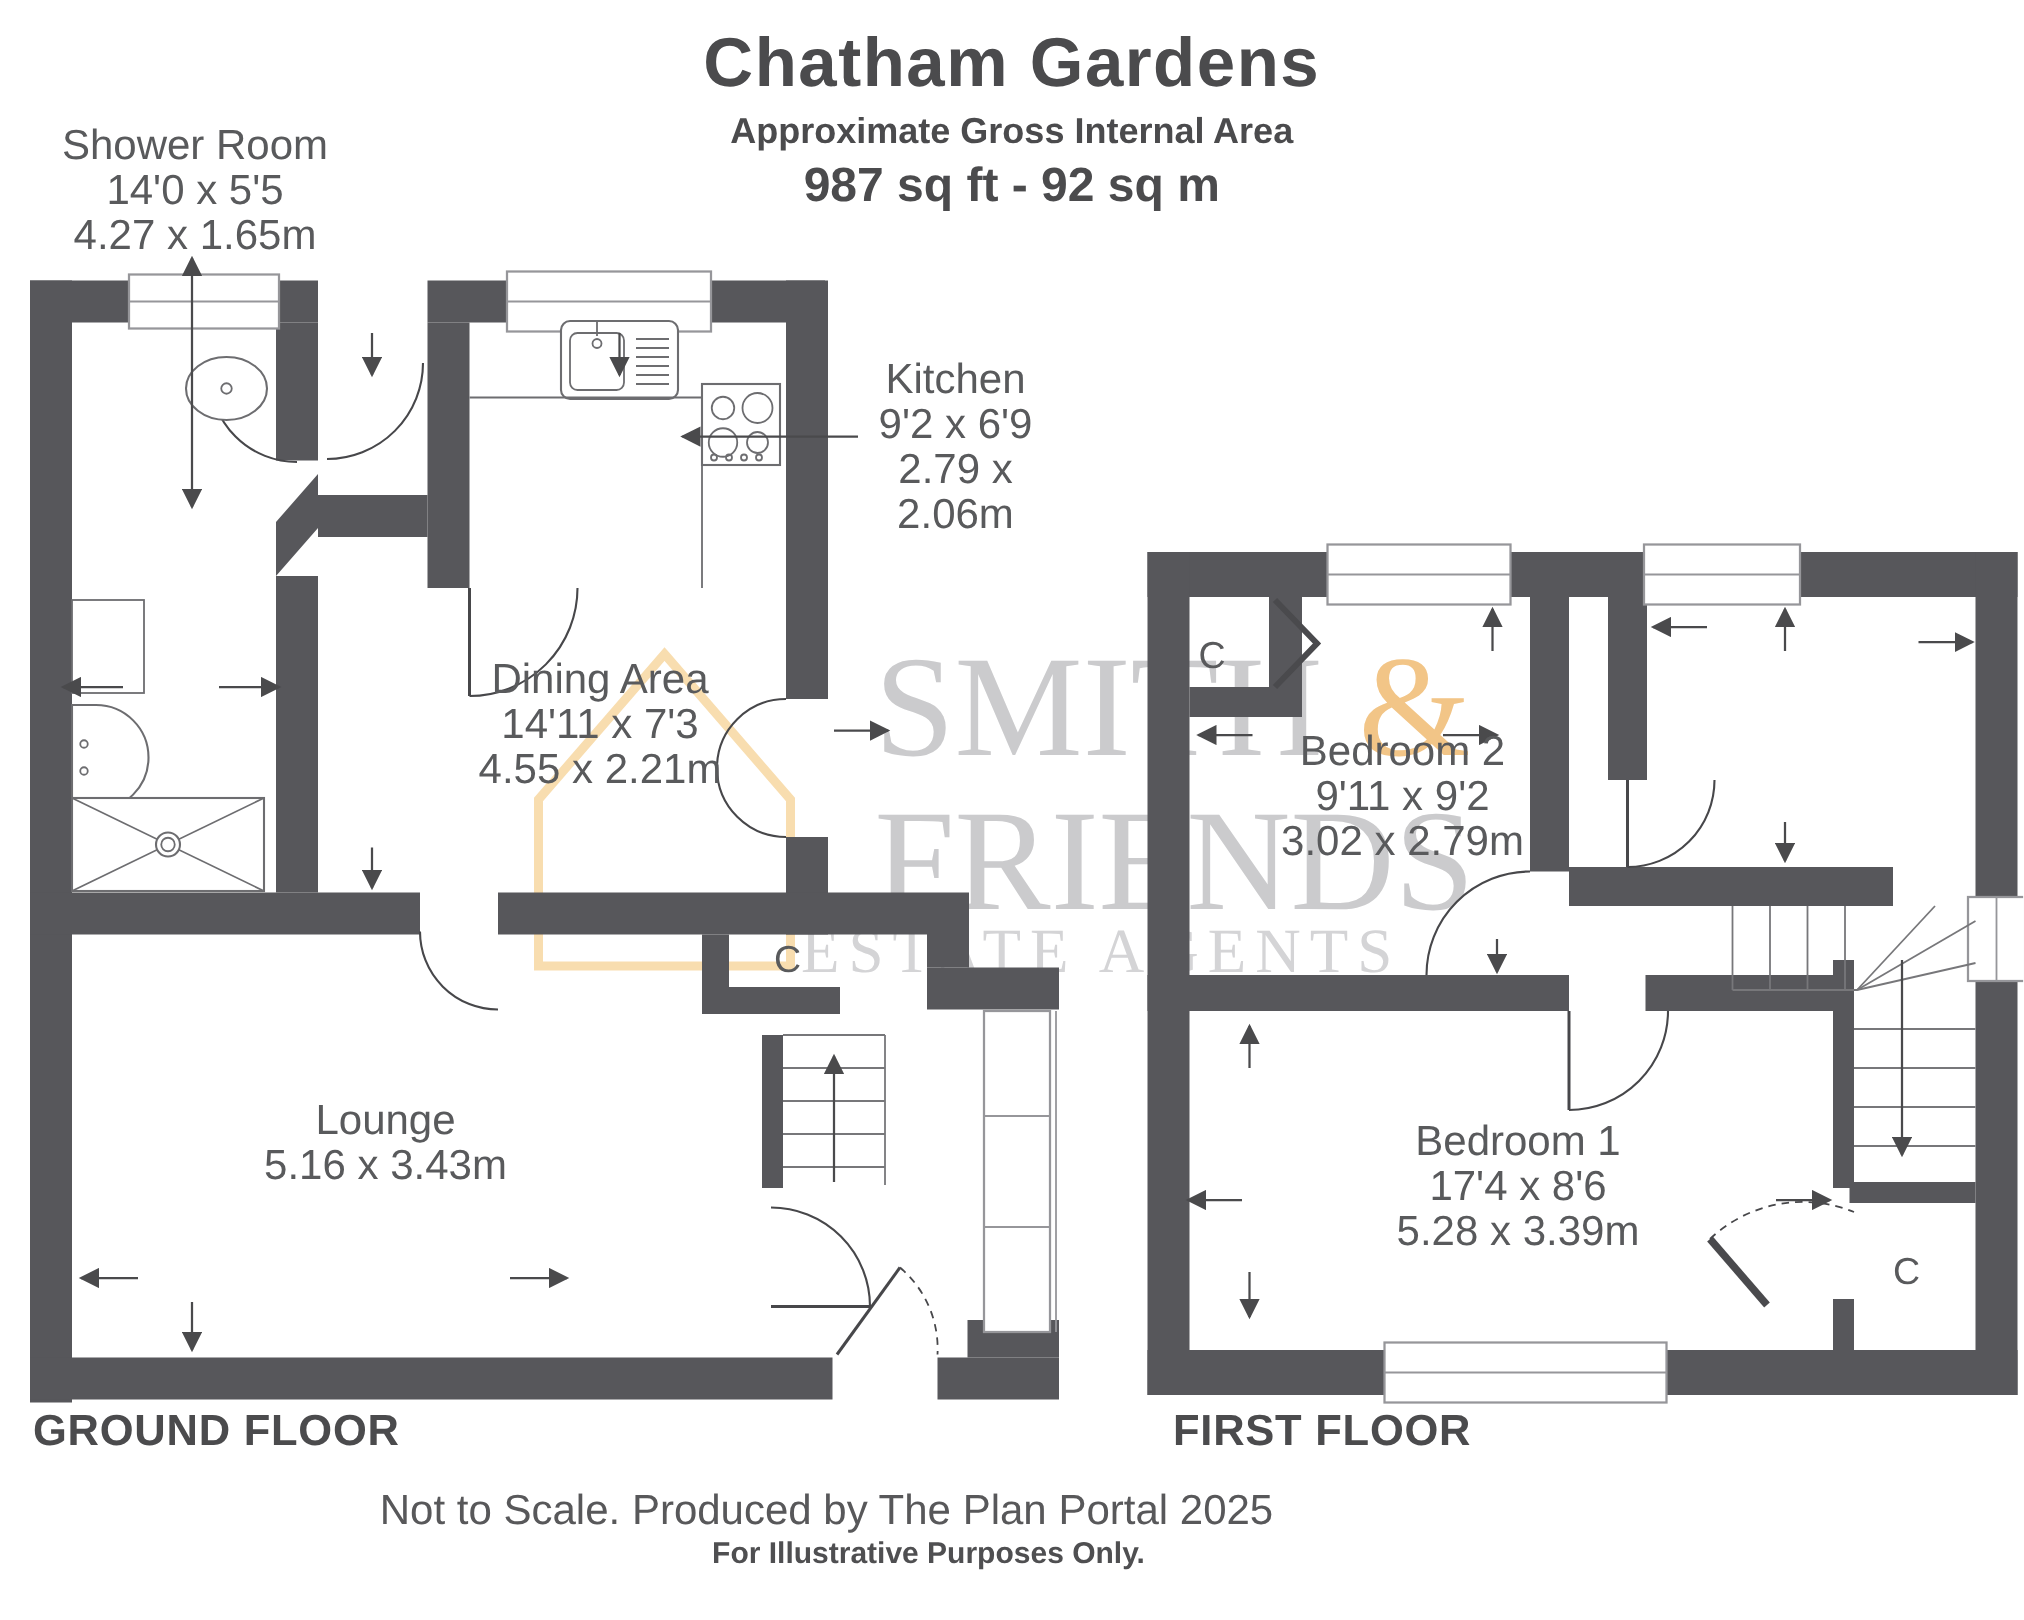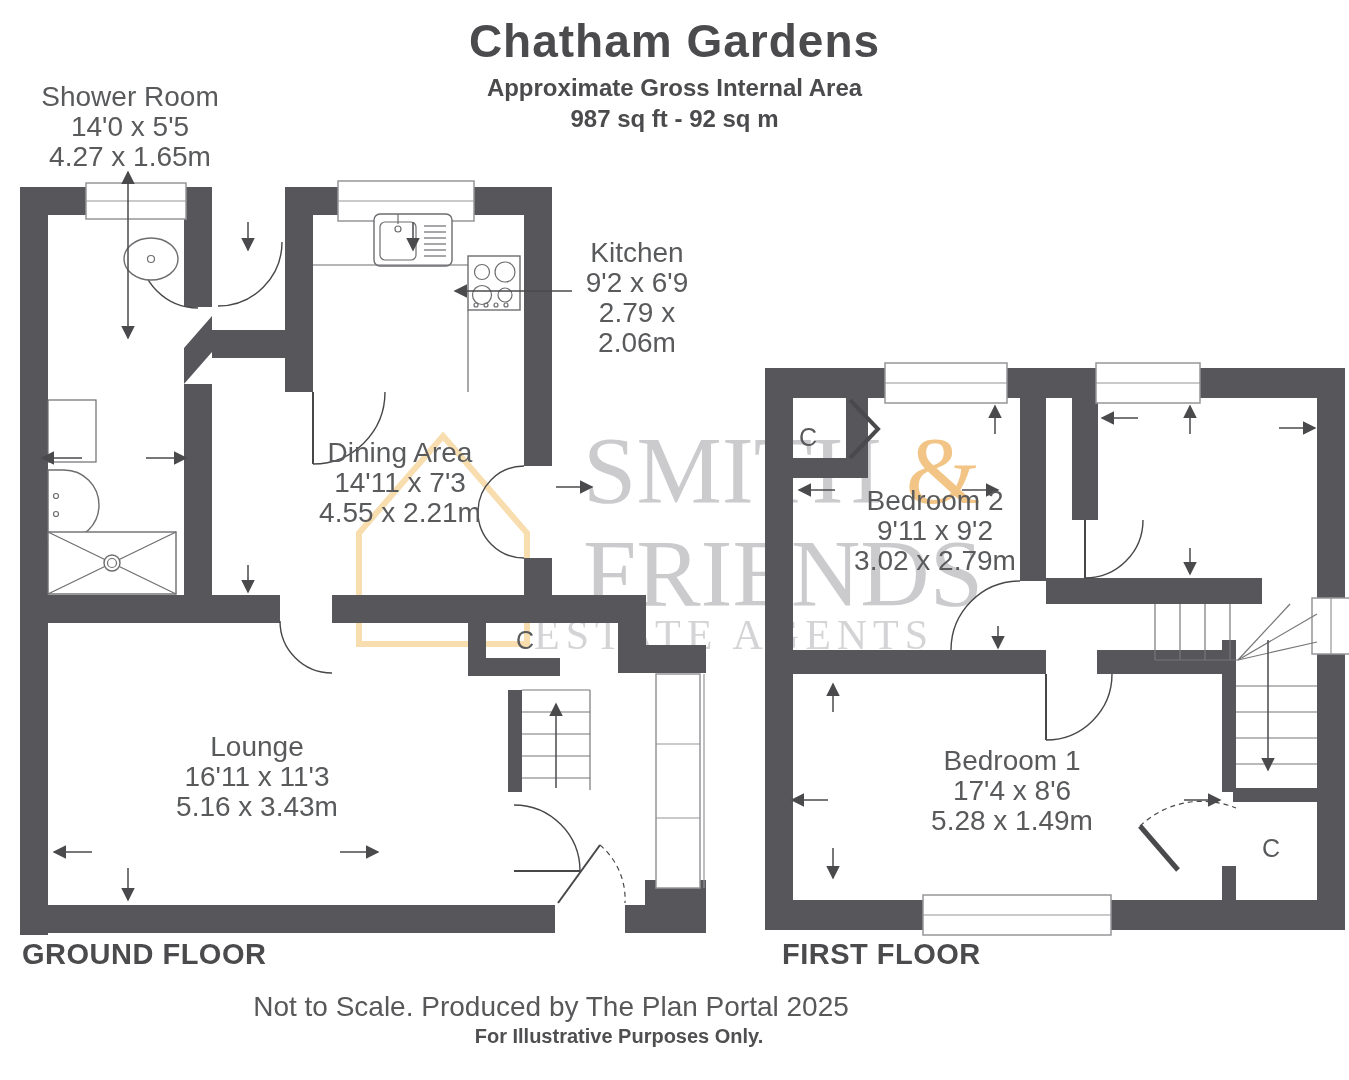--- a/index.html
+++ b/index.html
@@ -3,21 +3,21 @@
 <meta charset="utf-8">
 <style>
   html,body{margin:0;padding:0;background:#fff;}
   #canvas{position:relative;width:1349px;height:1080px;background:#fff;overflow:hidden;
           font-family:"Liberation Sans", sans-serif;color:#595a5c;}
   
   .abs{position:absolute;}
   .ctr{text-align:center;}
   #hdr-title{left:0;top:14px;width:1349px;font-size:46px;font-weight:bold;color:#4b4b4d;letter-spacing:1px;}
   #hdr-sub{left:0;top:74px;width:1349px;font-size:24px;font-weight:bold;color:#4b4b4d;}
-  #hdr-area{left:0;top:105px;width:1349px;font-size:24px;font-weight:bold;color:#4b4b4d;}
+  #hdr-area{left:0;top:105px;width:1349px;font-size:32px;font-weight:bold;color:#4b4b4d;}
   .room-label{z-index:3;width:220px;font-size:28px;line-height:30px;text-align:center;color:#595a5c;}
   .c-label{z-index:3;width:30px;font-size:25px;text-align:center;color:#595a5c;}
   .floor-label{z-index:3;font-size:29px;font-weight:bold;color:#4b4b4d;letter-spacing:0.5px;}
   #footer1{left:0;top:991px;width:1102px;font-size:28px;color:#58585a;}
   #footer2{left:0;top:1025px;width:1238px;font-size:20px;font-weight:bold;color:#4f4f51;}
   
   .wm{z-index:1;font-family:"Liberation Serif", serif;color:#cbcbcd;white-space:nowrap;}
   #wm1{left:583px;top:423px;font-size:96px;line-height:96px;}
   #wm2{left:583px;top:526px;font-size:96px;line-height:96px;}
   #wm3{left:534px;top:612px;font-size:42px;line-height:46px;letter-spacing:6px;color:#d4d4d6;}
@@ -264,35 +264,34 @@
   </div>
 
   <div class="abs room-label" style="left:290px;top:438px;">
     <div>Dining Area</div>
     <div>14'11 x 7'3</div>
     <div>4.55 x 2.21m</div>
   </div>
 
   <div class="abs room-label" style="left:147px;top:700px;margin-top:32px;">
     <div>Lounge</div>
-    <div>16'11 x 11'3</div>
     <div>5.16 x 3.43m</div>
   </div>
 
   <div class="abs room-label" style="left:825px;top:486px;">
     <div>Bedroom 2</div>
     <div>9'11 x 9'2</div>
     <div>3.02 x 2.79m</div>
   </div>
 
 
   <div class="abs room-label" style="left:902px;top:746px;">
     <div>Bedroom 1</div>
     <div>17'4 x 8'6</div>
-    <div>5.28 x 1.49m</div>
+    <div>5.28 x 3.39m</div>
   </div>
 
   <div class="abs c-label" style="left:510px;top:626px;">C</div>
   <div class="abs c-label" style="left:793px;top:423px;">C</div>
   <div class="abs c-label" style="left:1256px;top:834px;">C</div>
 
   <div class="abs floor-label" style="left:22px;top:938px;text-align:right;">GROUND FLOOR</div>
   <div class="abs floor-label" style="left:782px;top:938px;">FIRST FLOOR</div>
 
   <div class="abs ctr" id="footer1">Not to Scale. Produced by The Plan Portal 2025</div>

